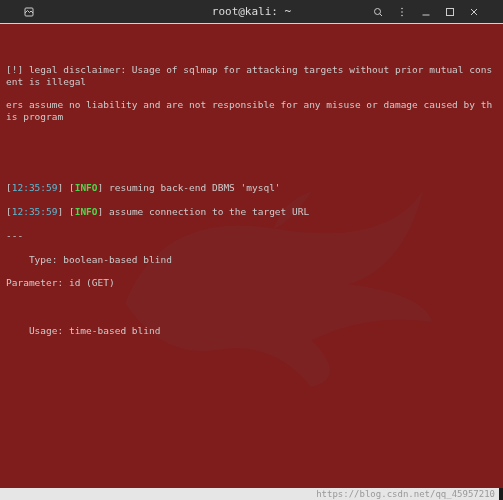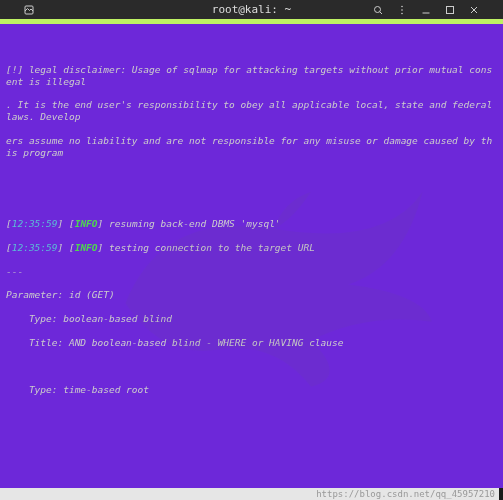--- a/index.html
+++ b/index.html
@@ -13,21 +13,21 @@
     overflow: hidden;
     position: relative;
   }
   .titlebar {
     background: #2a2a2a;
     height: 24px;
     display: flex;
     align-items: center;
     justify-content: space-between;
     padding: 0 22px;
-    border-bottom: 5px solid #bef264;
+    border-bottom: 1px solid #bef264;
   }
   .titlebar-left, .titlebar-right {
     display: flex;
     align-items: center;
     gap: 10px;
   }
   .titlebar .title {
     color: #ddd;
     font-size: 11px;
     position: absolute;
@@ -42,25 +42,24 @@
     align-items: center;
     justify-content: center;
     width: 14px;
     height: 14px;
   }
   .tb-icon svg { width: 12px; height: 12px; }
   .terminal {
     padding: 4px 6px;
     line-height: 1.25;
     white-space: pre;
-    background: #6d28d9;
+    background: #7f1d1d;
     height: calc(100% - 24px - 12px);
     overflow: hidden;
     position: relative;
-    font-style: italic;
   }
   .dragon {
     position: absolute;
     top: 100px;
     left: 50%;
     transform: translateX(-50%);
     width: 380px;
     height: 260px;
     opacity: 0.07;
     pointer-events: none;
@@ -131,32 +130,30 @@
 </div>
 
 <div class="terminal">
   <div class="dragon">
     <svg viewBox="0 0 200 140">
         <path fill="#666" d="M20 90 Q40 40 100 50 Q160 60 180 30 Q170 70 140 80 Q180 85 185 100 Q150 95 120 110 Q140 130 120 135 Q100 110 70 115 Q40 120 20 90 Z M100 50 Q105 35 120 30 Q110 45 100 50 Z"></path>
       </svg>
   </div>
 
 <div class="line">[!] legal disclaimer: Usage of sqlmap for attacking targets without prior mutual consent is illegal</div>
-<div class="line">. It is the end user's responsibility to obey all applicable local, state and federal laws. Develop</div>
 <div class="line">ers assume no liability and are not responsible for any misuse or damage caused by this program</div>
 <div class="line">&nbsp;</div>
 <div class="line">&nbsp;</div>
 <div class="line">[<span class="ts">12:35:59</span>] [<span class="info">INFO</span><span>] resuming back-end DBMS 'mysql'</span></div>
-<div class="line">[<span class="ts">12:35:59</span>] [<span class="info">INFO</span><span>] testing connection to the target URL</span></div>
+<div class="line">[<span class="ts">12:35:59</span>] [<span class="info">INFO</span><span>] assume connection to the target URL</span></div>
 <div class="line">---</div>
+<div class="line">    Type: boolean-based blind</div>
 <div class="line">Parameter: id (GET)</div>
-<div class="line">    Type: boolean-based blind</div>
-<div class="line">    Title: AND boolean-based blind - WHERE or HAVING clause</div>
 <div class="line">&nbsp;</div>
-<div class="line">    Type: time-based root</div>
+<div class="line">    Usage: time-based blind</div>
 
 
 
 
 
 
 
 
 
 

